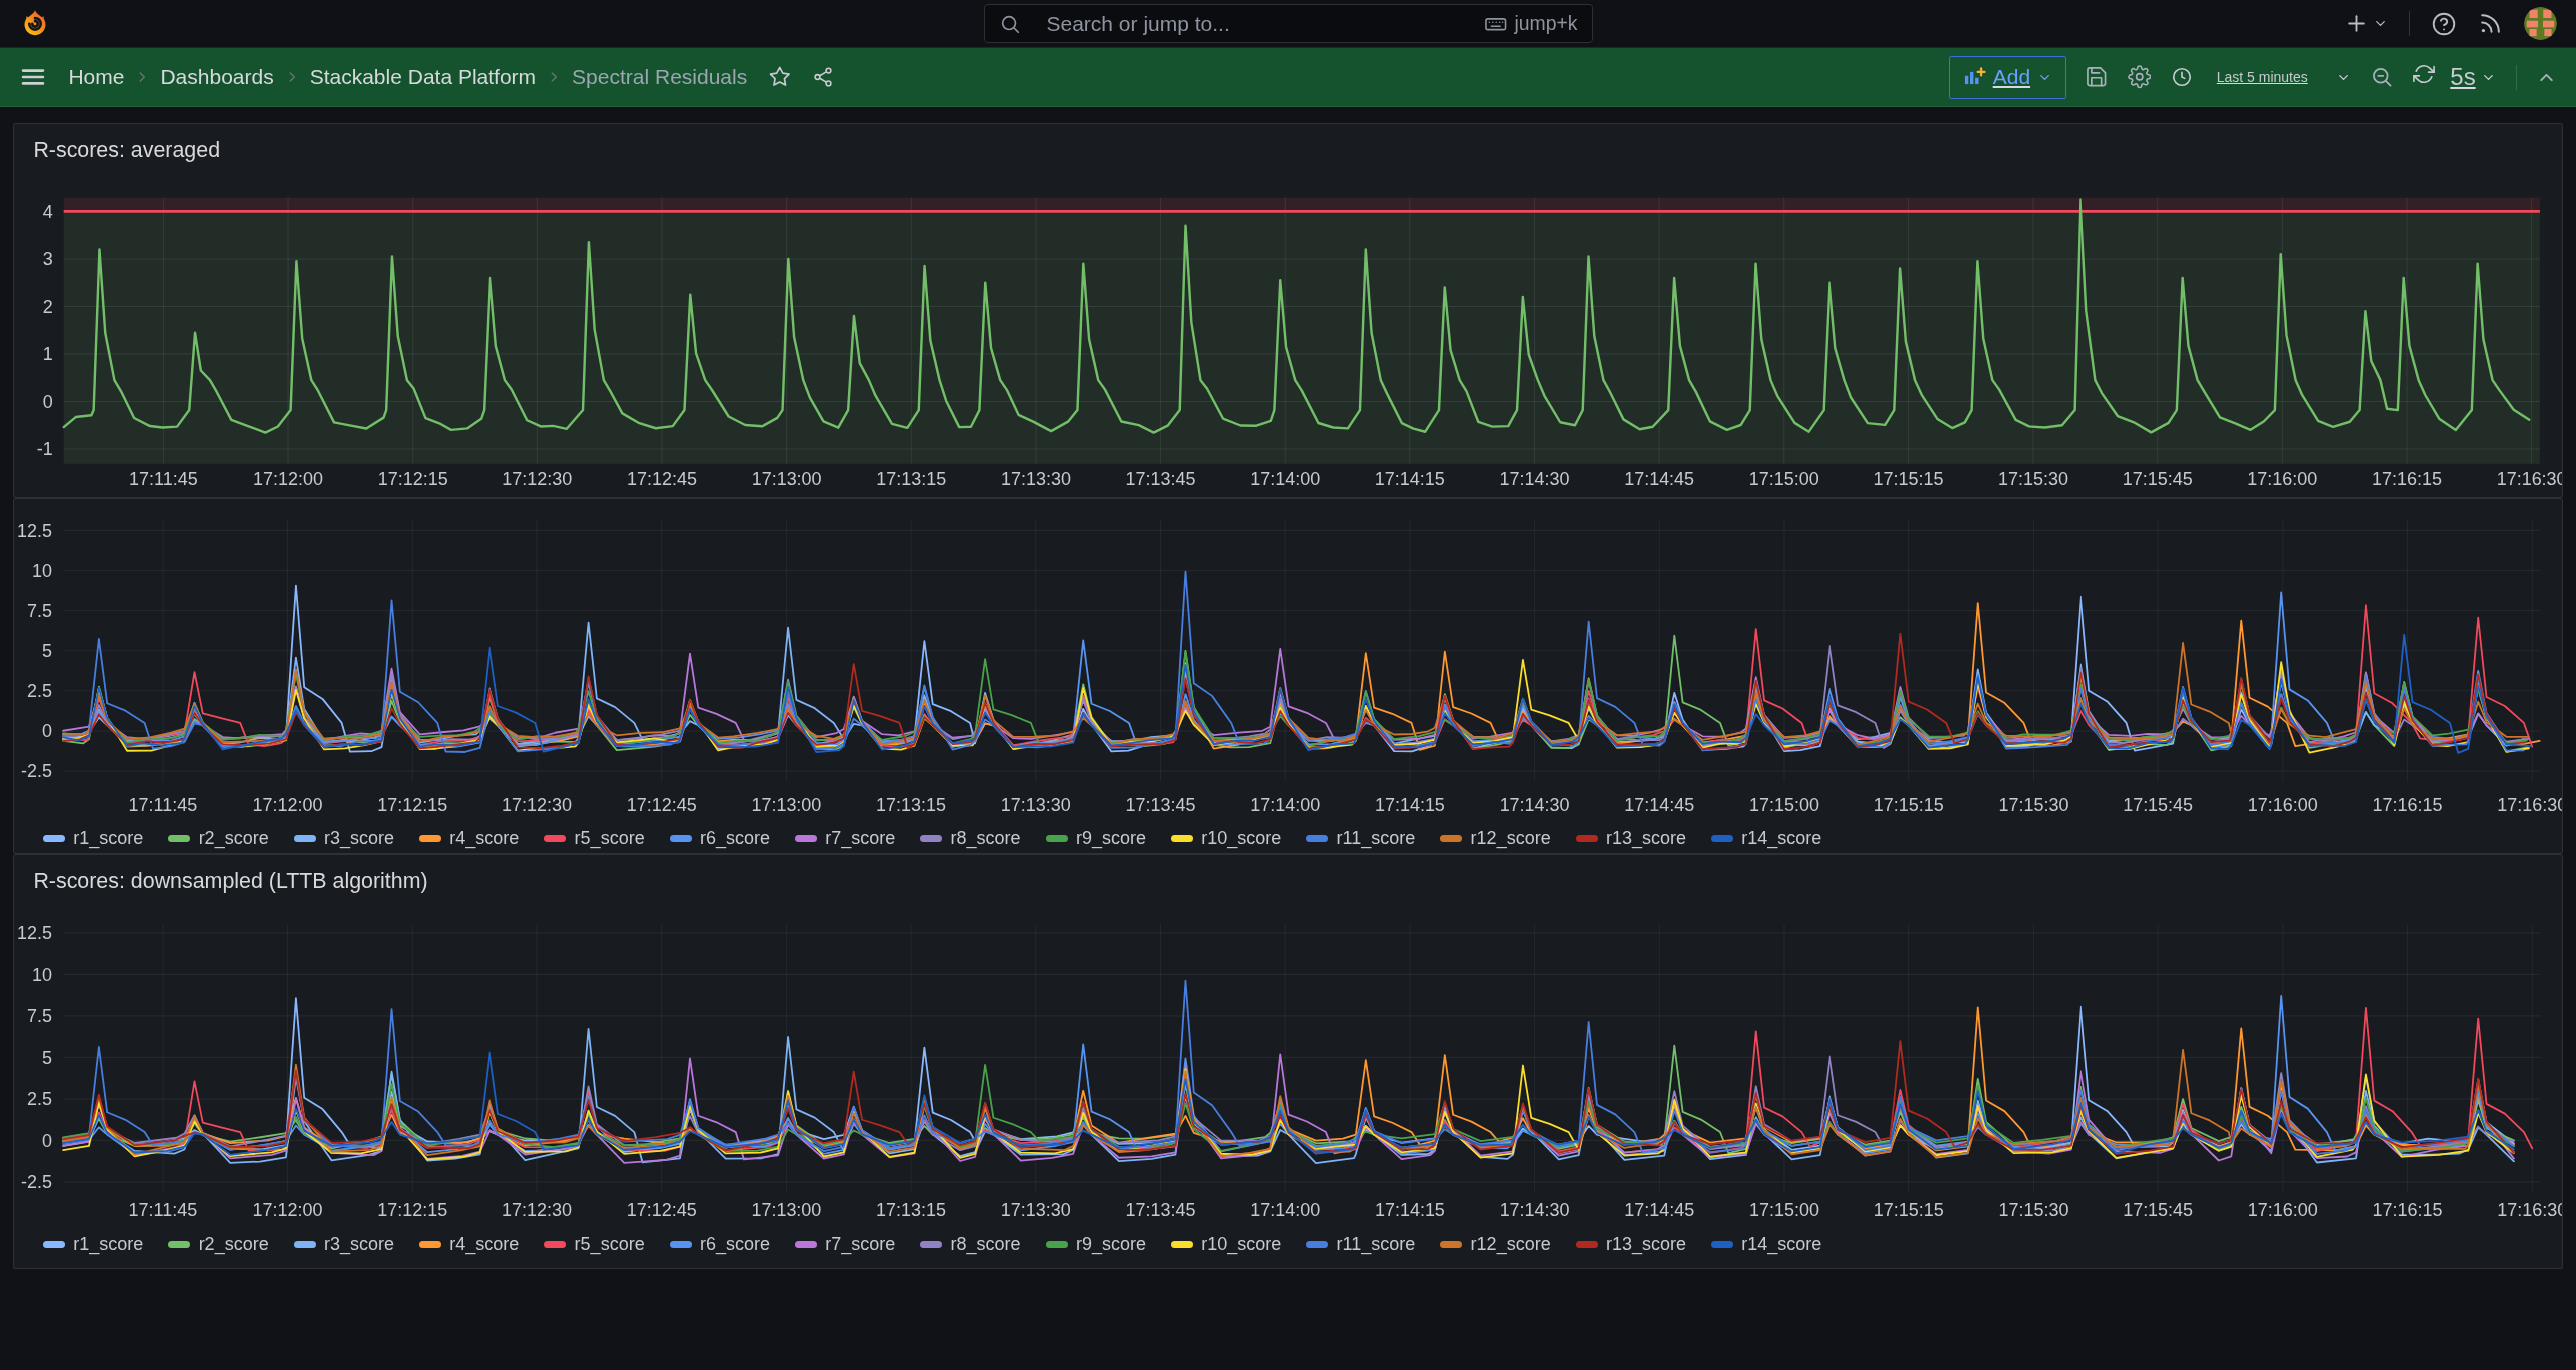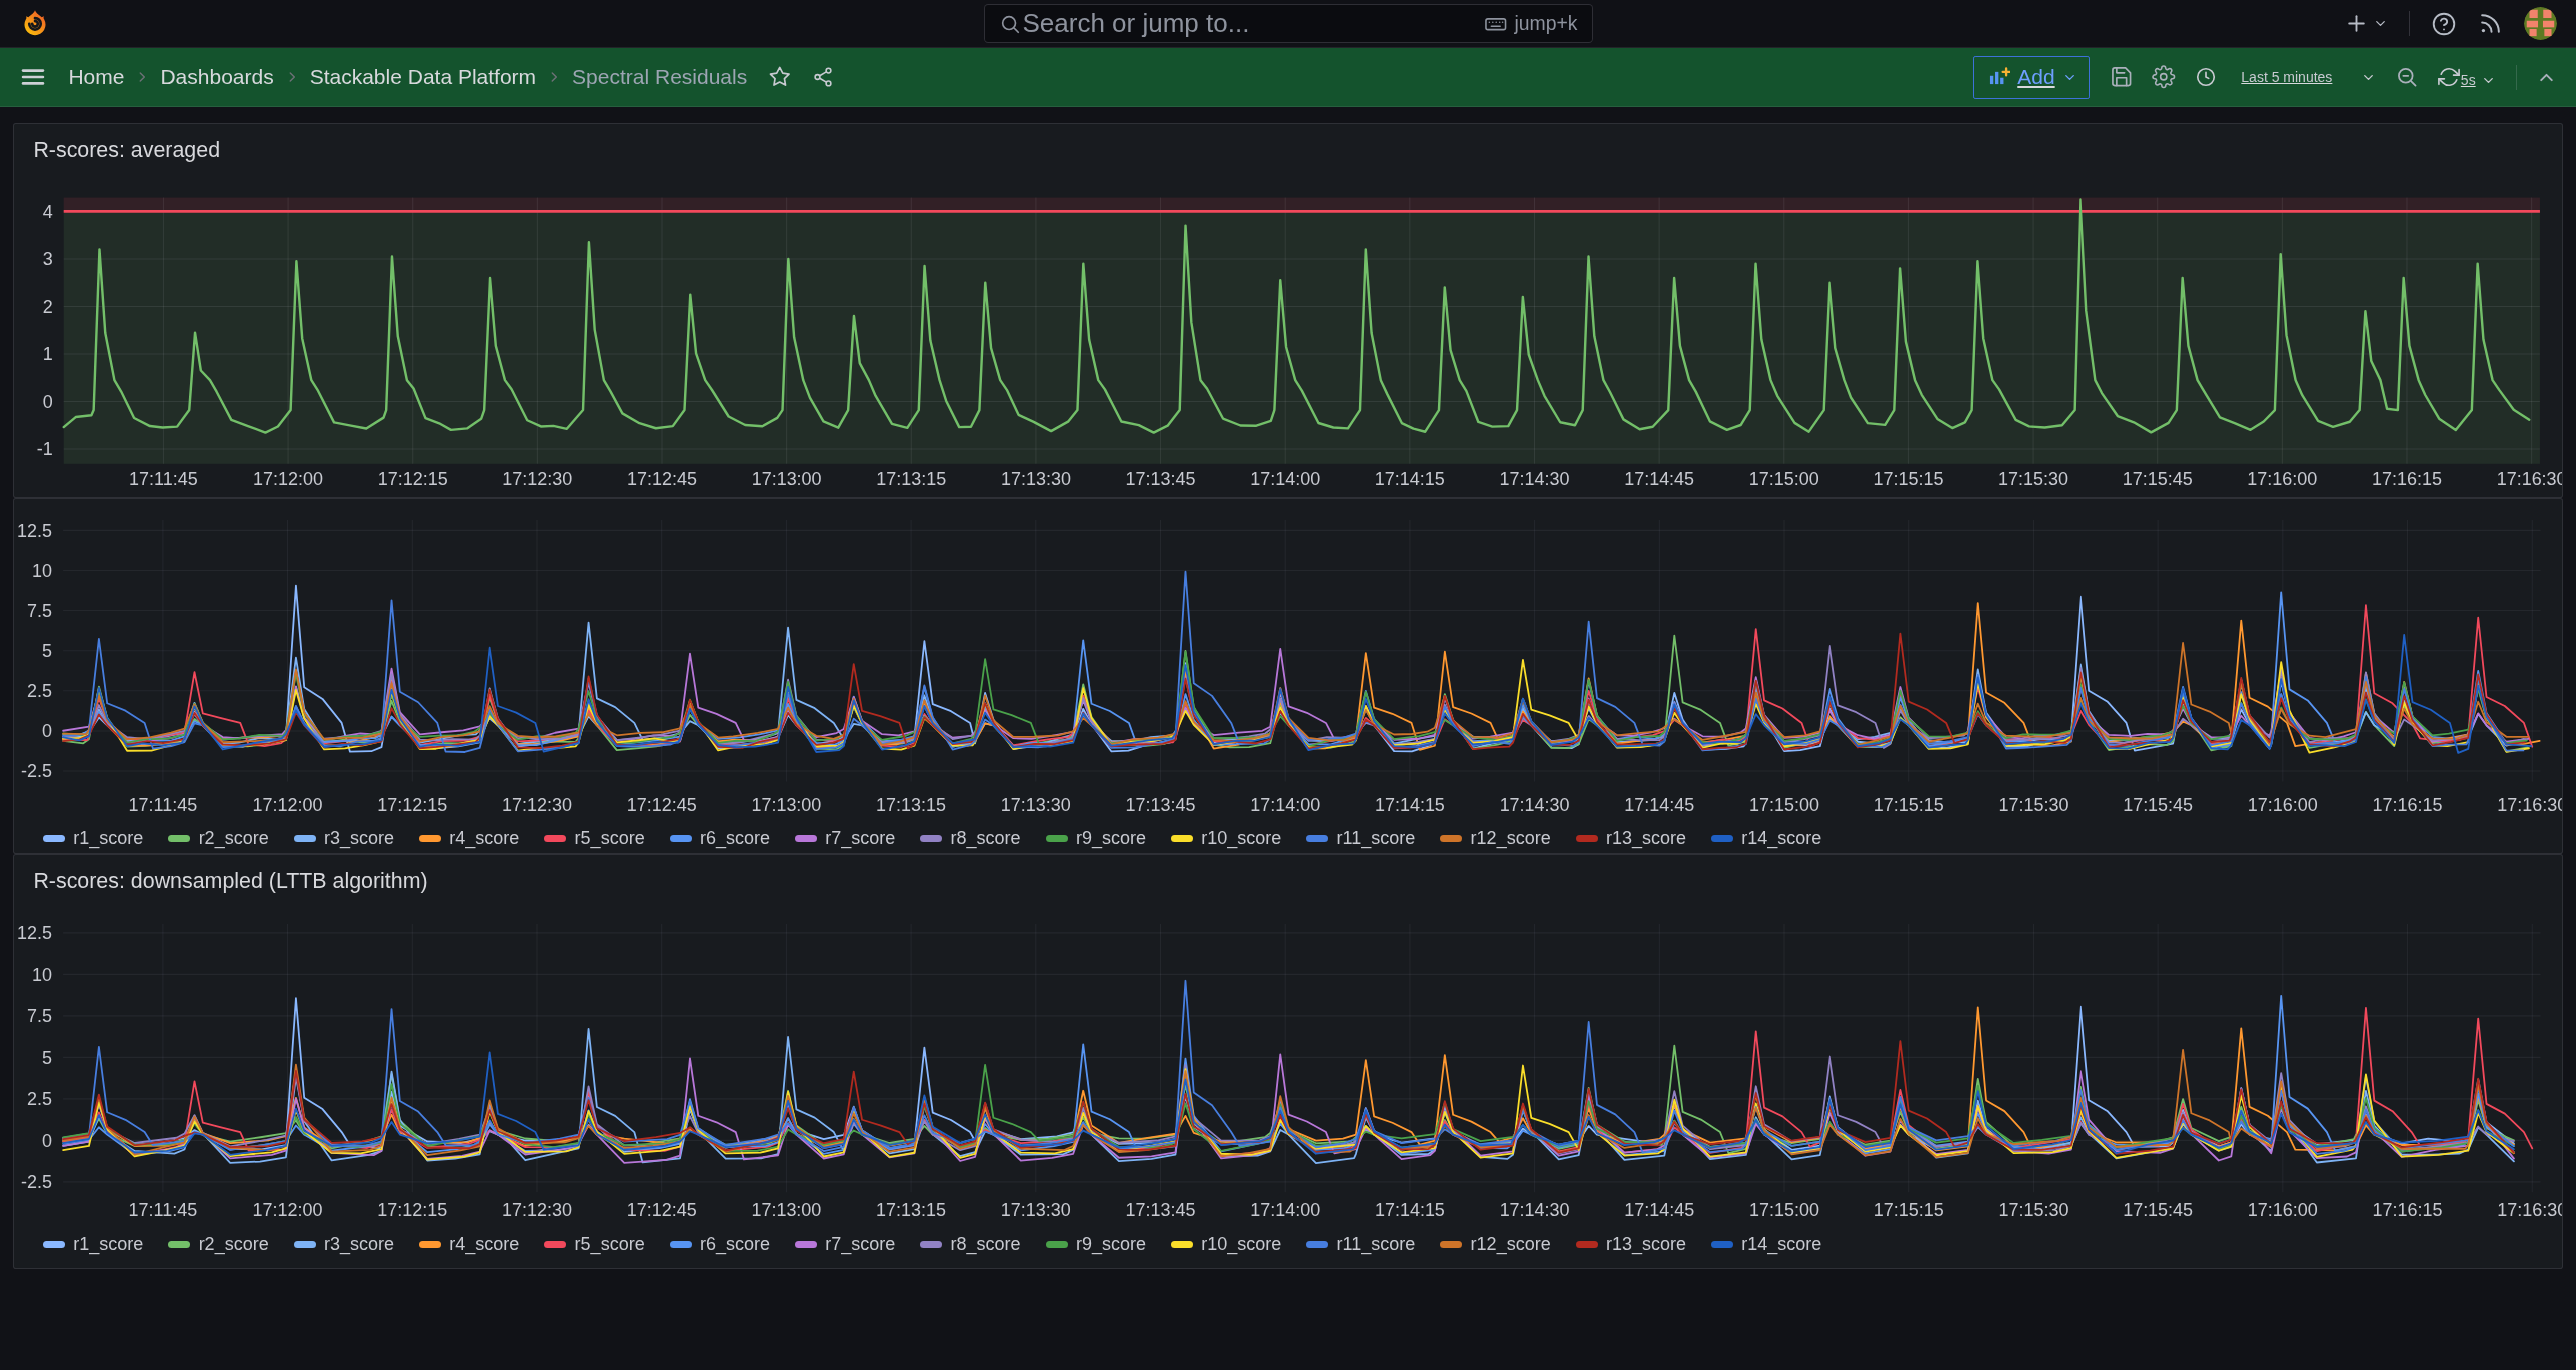--- a/index.html
+++ b/index.html
@@ -4,39 +4,39 @@
 <style>
   * { margin:0; padding:0; box-sizing:border-box; }
   html,body { width:2576px; height:1371px; overflow:hidden; background:#111217;
     font-family:"Liberation Sans", sans-serif; color:#D8D9DD; }
   .topbar { height:48px; background:#101116; border-bottom:0.7px solid rgba(204,204,220,0.10);
     display:flex; align-items:center; padding:0 19.4px; }
   .topbar-left { flex:1; display:flex; align-items:center; }
   .topbar-right { flex:1; display:flex; align-items:center; justify-content:flex-end; gap:21px; color:#B7BCC6; }
   .searchbox { width:609px; height:39px; background:#0B0C10; border:0.7px solid rgba(204,204,220,0.18);
     border-radius:4.2px; display:flex; align-items:center; padding:0 14px; color:#8E939E; cursor:text; }
-  .searchbox .stext { font-size:26px; margin-left:2px; flex:1; }
+  .searchbox .stext { font-size:21px; margin-left:26px; flex:1; }
   .shortcut { display:flex; align-items:center; gap:7px; font-size:19.4px; color:#8E939E; }
   .iconbtn { display:flex; align-items:center; gap:4.2px; cursor:pointer; color:#B7BCC6; }
   .vdiv { width:0.7px; height:25px; background:rgba(204,204,220,0.18); }
   .avatar { width:33px; height:33px; border-radius:50%; overflow:hidden; cursor:pointer; }
   .toolbar { height:59px; background:#14532d; border-bottom:0.7px solid rgba(204,204,220,0.10);
     display:flex; align-items:center; padding:0 19.4px; }
   .hamburger { margin-right:21px; color:#CDD0D6; cursor:pointer; display:flex; }
   .crumbs { display:flex; align-items:center; gap:11px; font-size:21px; flex:1; }
   .crumb { color:#D8D9DD; cursor:pointer; }
   .crumb.current { color:#9DA5B3; cursor:default; }
   .crumb-sep { color:#6E7077; display:flex; }
   .crumb-star, .crumb-share { margin-left:9.7px; color:#C8CAD1; cursor:pointer; display:flex; }
   .toolbar-right { display:flex; align-items:center; gap:19.4px;text-decoration:underline; }
   .add-btn { height:43px; border:0.7px solid #3D71D9; border-radius:2.1px; display:flex; align-items:center;
     gap:7px; padding:0 12.5px; color:#6E9FFF; font-size:21px; cursor:pointer; background:transparent; }
   .tool-icon { color:#AAB0BB; cursor:pointer; display:flex; }
   .timepicker { display:flex; align-items:center; gap:24px; color:#C8CAD1; font-size:14px; cursor:pointer; }
-  .refresh-group { display:flex; align-items:flex-end; gap:1px; color:#C8CAD1; font-size:14px; cursor:pointer; }
+  .refresh-group { display:flex; align-items:flex-start; gap:15px; color:#C8CAD1; font-size:24px; cursor:pointer; }
   .dashboard { padding:16px 13px 0 13px; }
   .panel { background:#181B1F; border:0.7px solid rgba(204,204,220,0.12); border-radius:2.8px;
     margin-bottom:0; overflow:hidden; }
   .panel-title { height:48px; padding:14px 0 0 19.4px; font-size:21.4px; font-weight:500; color:#D8D9DD; cursor:pointer; }
   .chart svg { display:block; width:100%; height:auto; overflow:visible; }
   svg text { font-family:"Liberation Sans", sans-serif; }
   .legend { display:flex; align-items:center; gap:25px; margin:5.5px 0 0 29px; height:28px; }
   .legend-item { display:flex; align-items:center; gap:8.3px; cursor:pointer; }
   .legend-swatch { width:22px; height:7px; border-radius:3.5px; }
   .legend-label { font-size:18px; color:#C8CAD1; }

